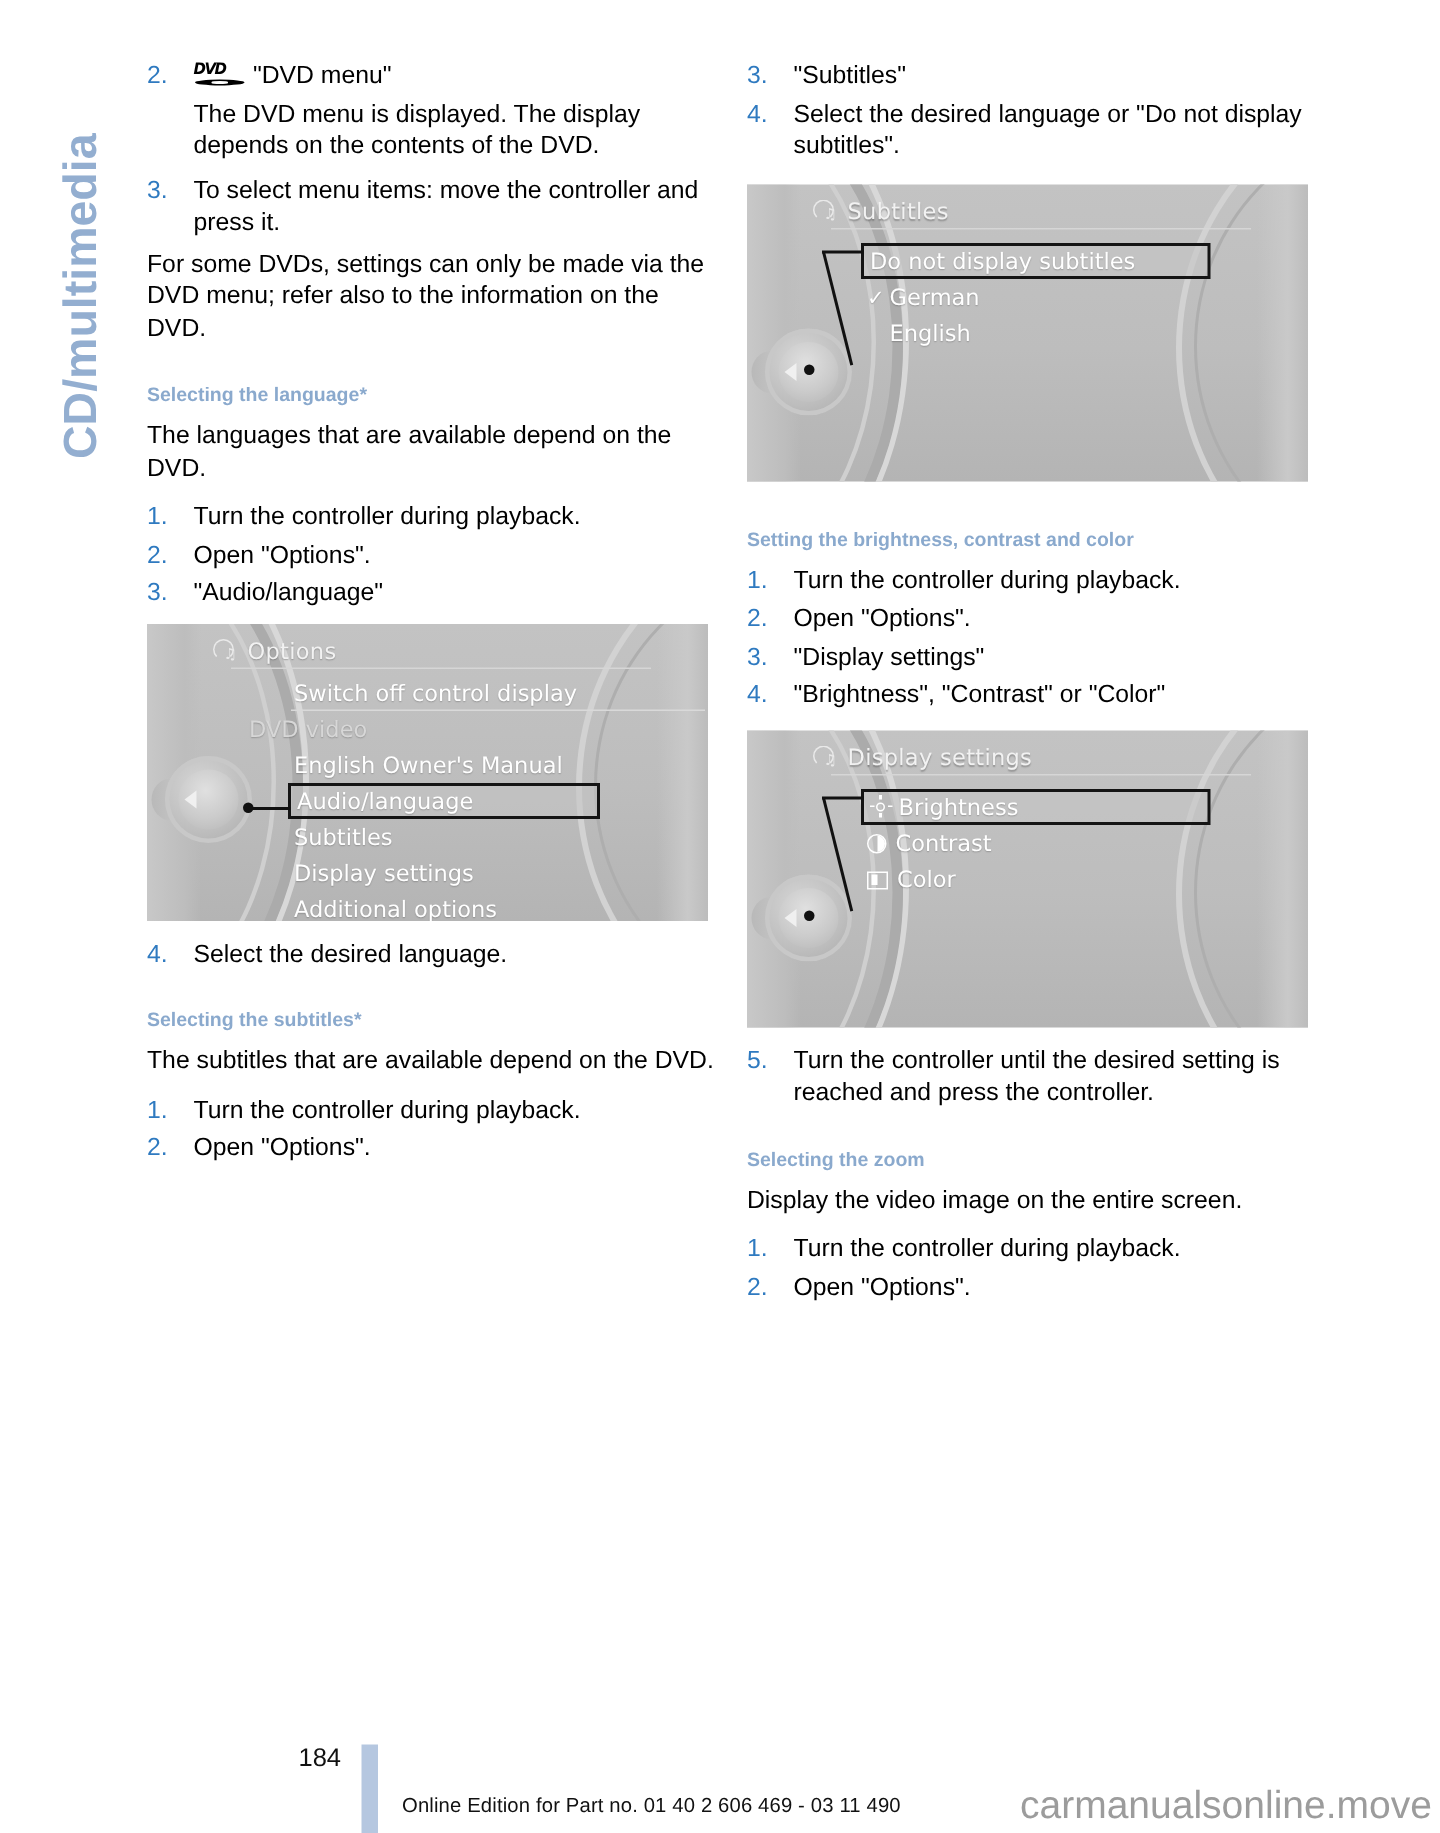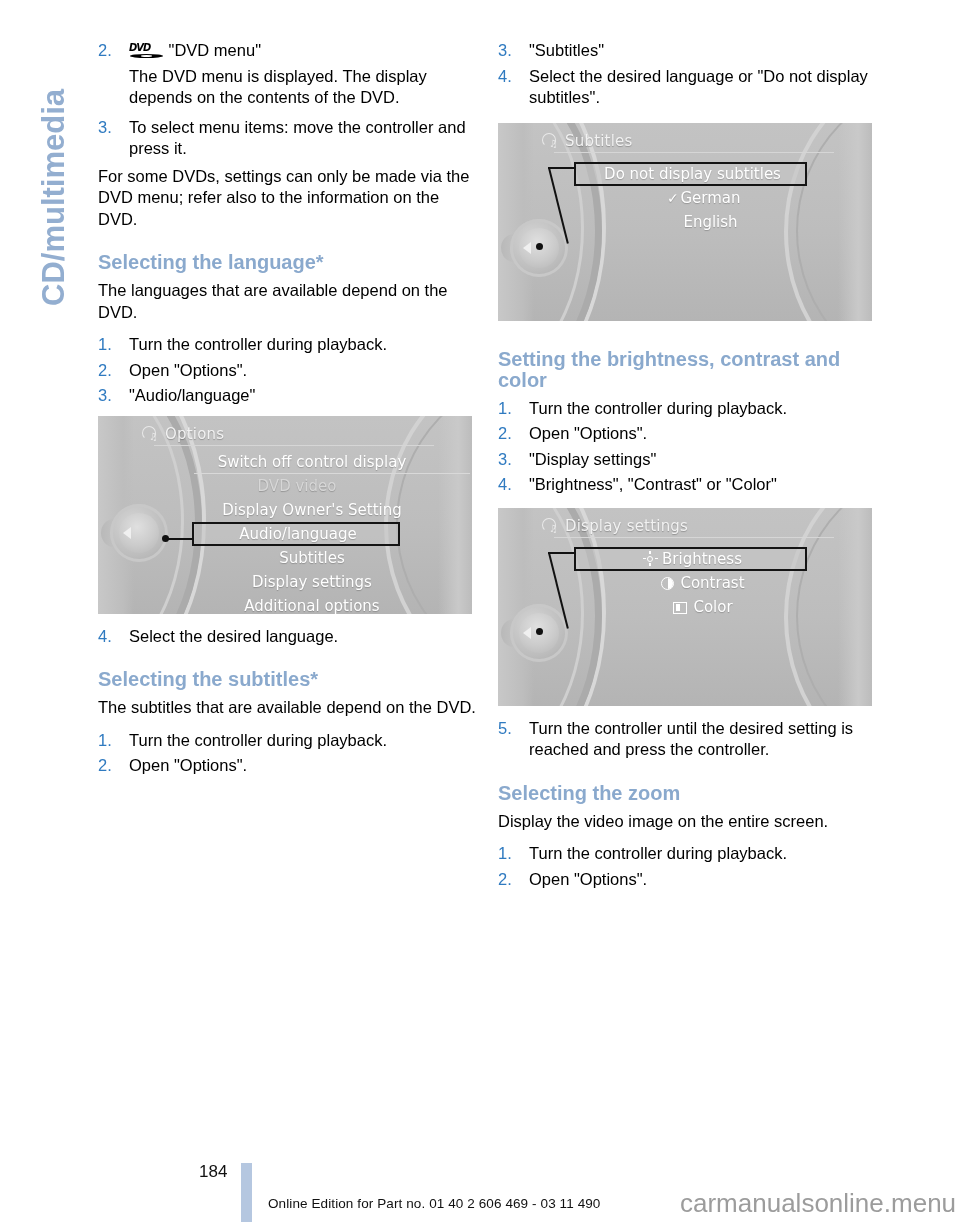--- a/index.html
+++ b/index.html
@@ -53,21 +53,21 @@
     line-height: 21.5px;
   }
   .h2 {
     font-size: 17px;
     font-weight: bold;
     color: #7e9fc6;
     margin: 20px 0 8px 0;
     line-height: 22px;
   }
   .h3 {
-    font-size: 20px;
+    font-size: 13px;
     font-weight: bold;
     color: #8aa9cd;
     margin: 22px 0 7px 0;
     line-height: 21px;
   }
 
   
   .steps { margin: 0 0 6px 0; padding: 0; list-style: none; }
   .step {
     position: relative;
@@ -246,21 +246,20 @@
   }
   .sc-item {
     position: relative;
     height: 24px;
     line-height: 24px;
     font-size: 15px;
     color: #ffffff;
     text-shadow: 0 1px 1px rgba(0,0,0,0.22);
     padding-left: 2px;
     white-space: nowrap;
-    text-align: center;
   }
   .sc-item.dim { color: #d7d7d7; }
   .sc-item.rule-under::after {
     content: "";
     position: absolute;
     left: 0; right: -42px; bottom: 0;
     height: 1px;
     background: #d9d9d9;
   }
   .sc-item.selected {
@@ -491,21 +490,21 @@
         <span class="ring"></span>
           <span class="note">♫</span>
       </span>
       <span class="sc-title">Options</span>
     </div>
     <div class="hdr-rule"></div>
 
     <div class="sc-list" style="left:96px; top:34px;">
       <div class="sc-item rule-under">Switch off control display</div>
       <div class="sc-item dim" style="margin-left:-30px;">DVD video</div>
-      <div class="sc-item">Display Owner's Setting</div>
+      <div class="sc-item">English Owner's Manual</div>
       <div class="sc-item selected" style="width:208px;">Audio/language</div>
       <div class="sc-item">Subtitles</div>
       <div class="sc-item">Display settings</div>
       <div class="sc-item">Additional options</div>
     </div>
 
     <div class="knob" style="top:88px;">
       <div class="ear"></div>
       <div class="outer"></div>
       <div class="inner"></div>
@@ -671,13 +670,13 @@
     <li class="step">
       <span class="num">2.</span>
       <span>Open "Options".</span>
     </li>
   </ul>
 </div>
 
 <div class="page-number">184</div>
 <div class="footer-bar"></div>
 <div class="footer-text">Online Edition for Part no. 01 40 2 606 469 - 03 11 490</div>
-<div class="watermark">carmanualsonline.menu</div>
+<div class="watermark">carmanualsonline.move</div>
 
 </body></html>

